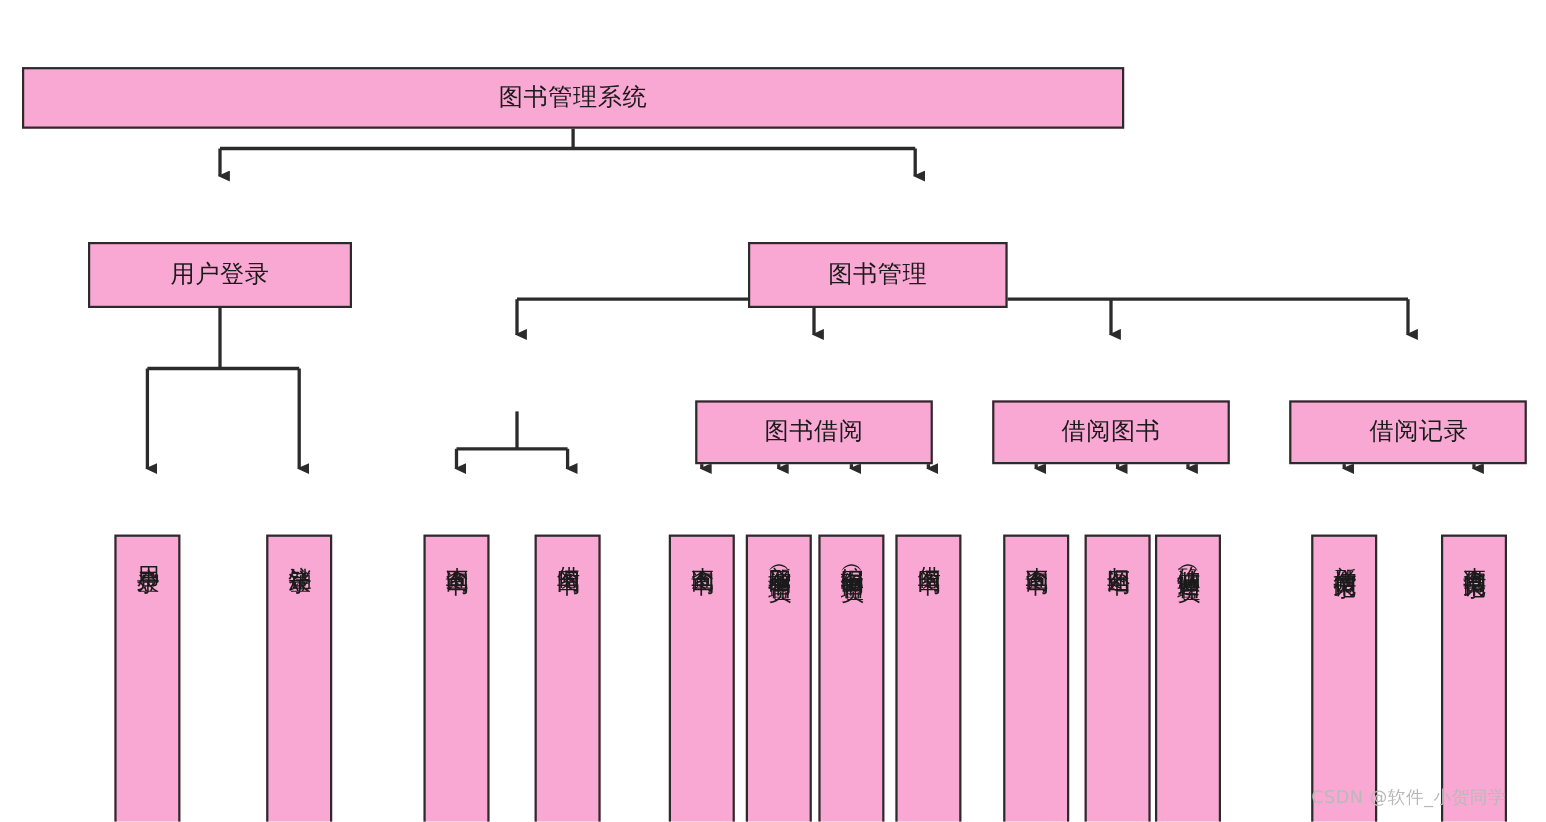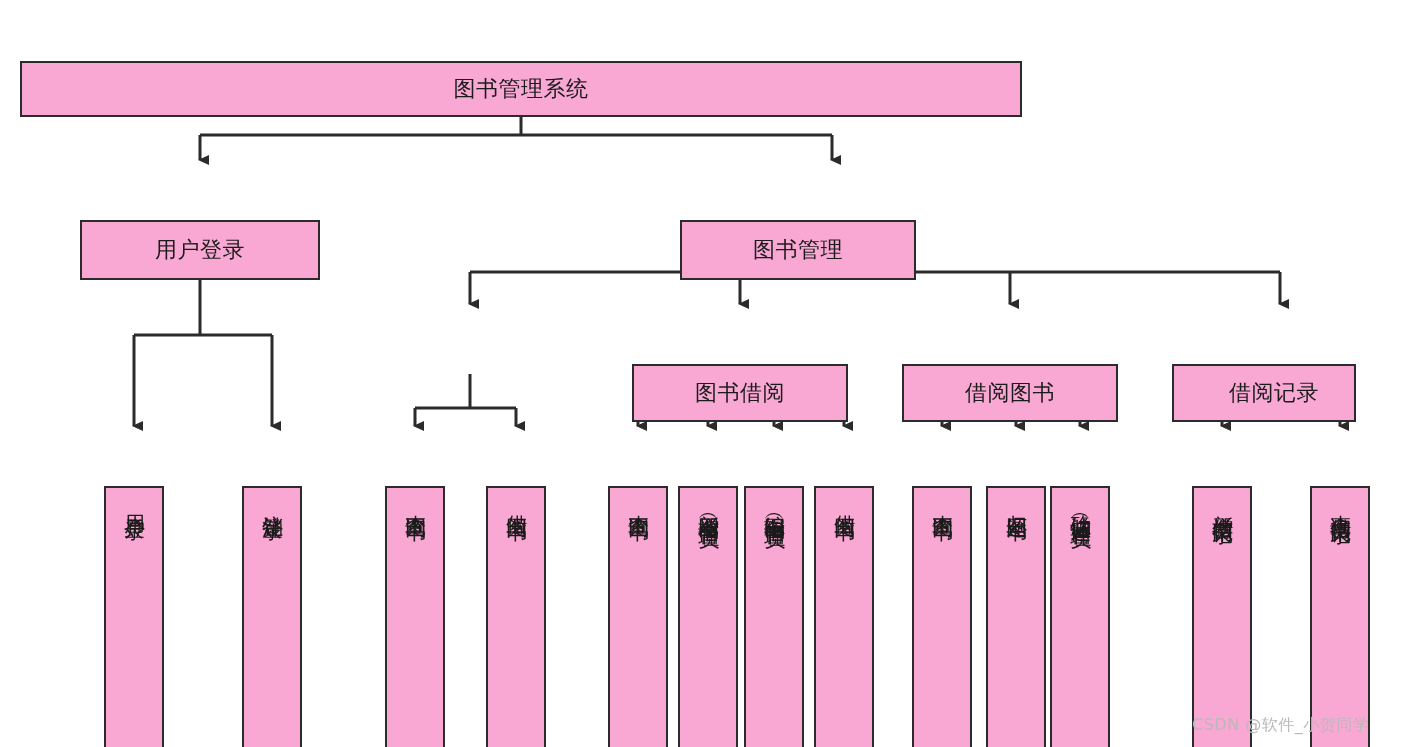--- a/index.html
+++ b/index.html
@@ -135,21 +135,21 @@
   <div class="node horiz" style="left:680px;top:172px;width:236px;height:60px;">
     <span class="label">图书管理</span>
   </div>
 
   <div class="node horiz" style="left:632px;top:316px;width:216px;height:58px;">
     <span class="label">图书借阅</span>
   </div>
   <div class="node horiz" style="left:902px;top:316px;width:216px;height:58px;">
     <span class="label">借阅图书</span>
   </div>
-  <div class="node horiz" style="left:1172px;top:316px;width:184px;height:58px;padding-left:20px;">
+  <div class="node horiz" style="left:1172px;top:316px;width:216px;height:58px;padding-left:20px;">
     <span class="label">借阅记录</span>
   </div>
 
   <div class="node vert" style="left:104px;top:438px;width:60px;height:297px;">
     <span class="label">用户登录</span>
   </div>
   <div class="node vert" style="left:242px;top:438px;width:60px;height:297px;">
     <span class="label">注销登录</span>
   </div>
   <div class="node vert" style="left:385px;top:438px;width:60px;height:297px;">

